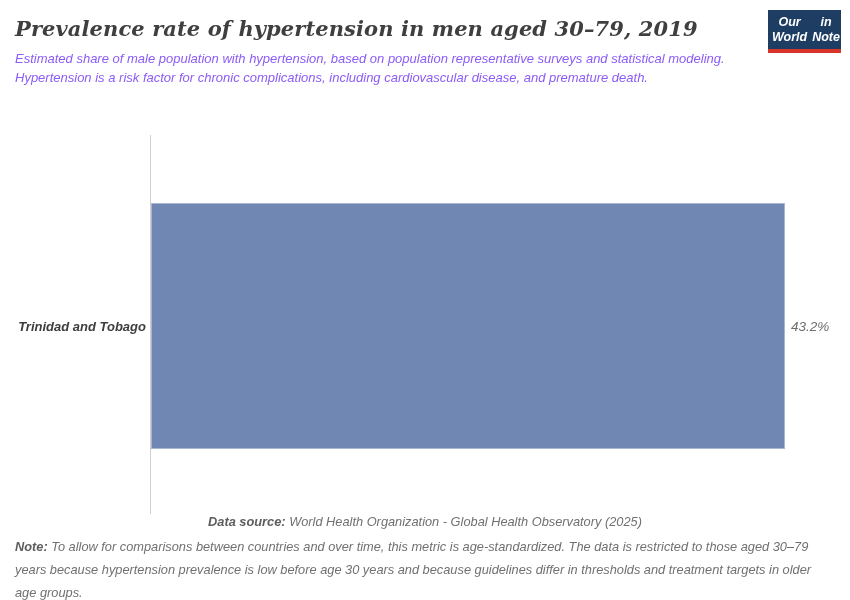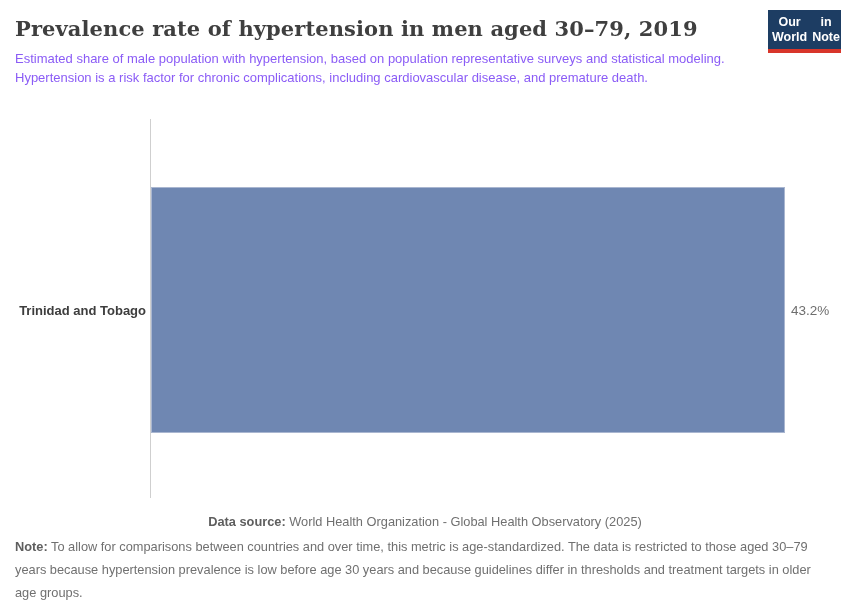--- a/index.html
+++ b/index.html
@@ -1,15 +1,15 @@
 <!DOCTYPE html>
 <html><head>
 <meta charset="utf-8">
 <style>
-  * { margin: 0; padding: 0; box-sizing: border-box; }
+  * { margin: 0; padding: 0; box-sizing: border-box; font-style: italic; }
   html, body {
     width: 850px; height: 600px;
     background: #ffffff;
     font-family: "Liberation Sans", sans-serif;
     overflow: hidden;
   }
   .page { position: relative; width: 850px; height: 600px; background: #fff; }
 
   
   .header { position: absolute; left: 15px; right: 9px; top: 10px; display: flex; }
@@ -25,21 +25,21 @@
   }
   .owid-logo {
     flex: 0 0 auto; width: 73px; height: 43px;
     background: #1d3d63; border-bottom: 4px solid #d8352a;
     color: #ffffff; font-weight: 700; font-size: 12.5px; line-height: 14.5px;
     display: flex; align-items: center; justify-content: center;
     text-align: center; cursor: pointer;
   }
 
   
-  .chart-area { position: absolute; left: 0; top: 0; width: 850px; height: 527px; }
+  .chart-area { position: absolute; left: 0; top: 16px; width: 850px; height: 527px; }
   .y-axis-line { position: absolute; left: 150px; top: 119px; width: 1px; height: 379px; background: #cfcfcf; }
   .category-label {
     position: absolute; left: 0; width: 146px; top: 303px;
     text-align: right; font-size: 13px; font-weight: 600; color: #3d3d3d;
   }
   .bar-track { position: absolute; left: 151px; top: 187px; width: 634px; height: 246px; }
   .bar {
     height: 100%; width: 100%;
     background: #6f87b2; border: 1px solid #a9b6d0;
   }

